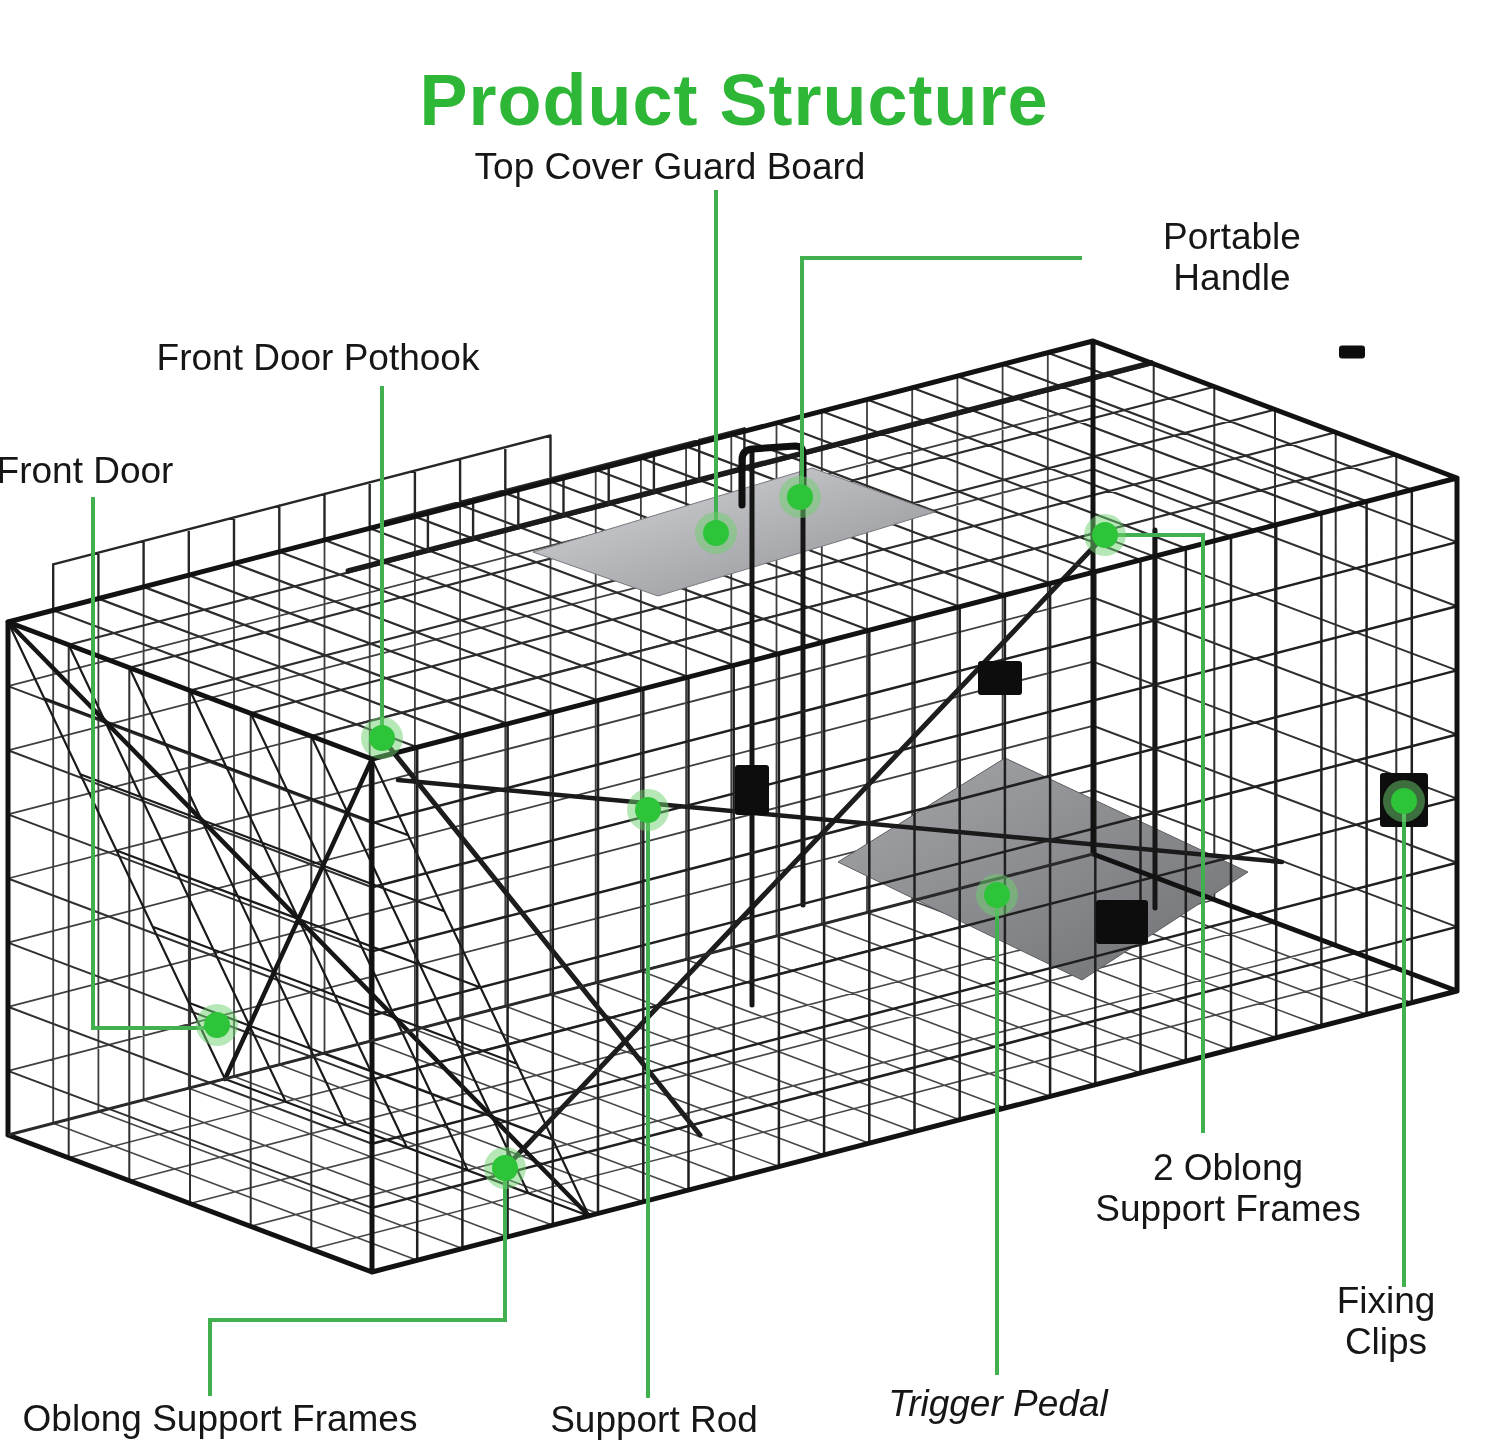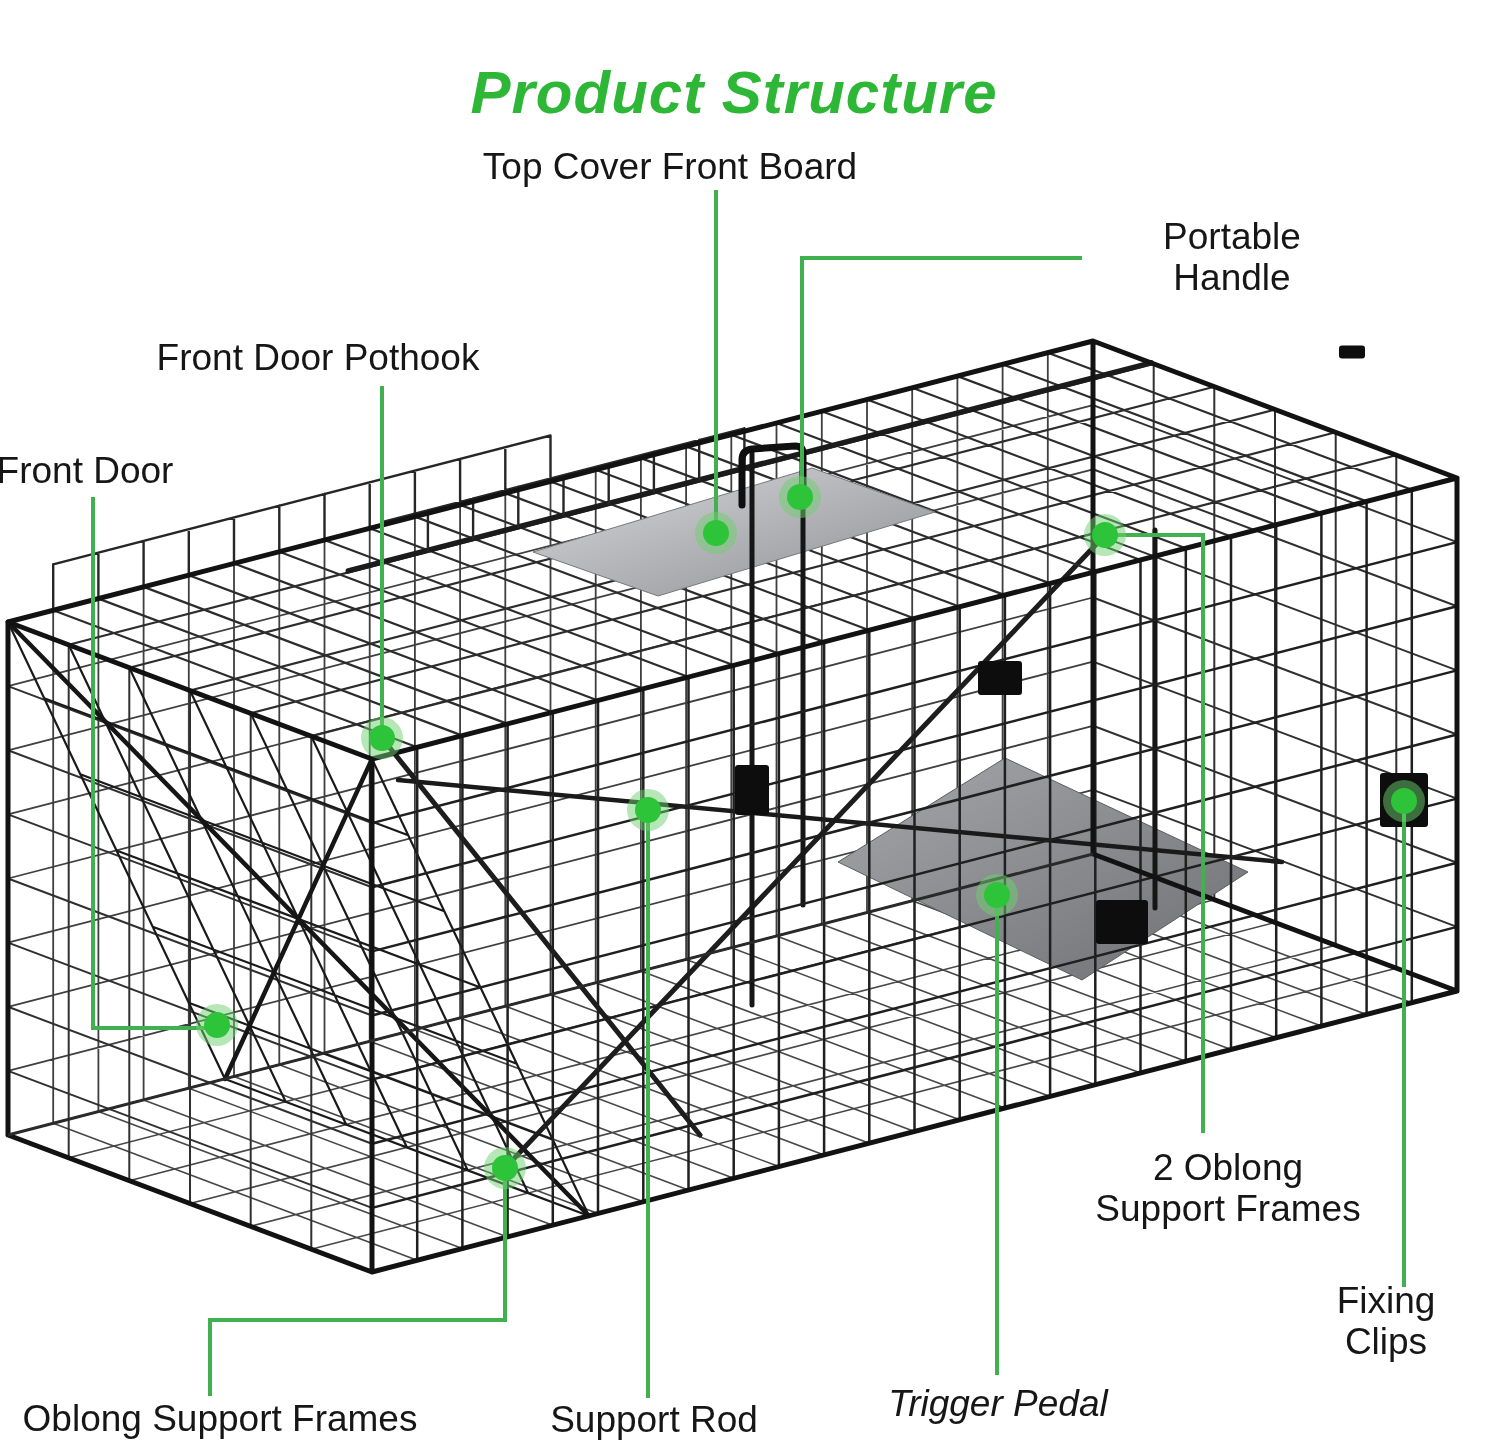--- a/index.html
+++ b/index.html
@@ -7,25 +7,24 @@
     position:relative;
     width:1497px;height:1446px;
     background:#ffffff;
     overflow:hidden;
     font-family:"Liberation Sans", sans-serif;
   }
   #cage-svg{position:absolute;left:0;top:0;width:1497px;height:1446px;}
   .page-title{
     position:absolute;
     transform:translate(-50%,-50%);
-    font-size:60px;
+    font-size:72px;
     font-weight:700;
     letter-spacing:1px;
     white-space:nowrap;
-    font-style:italic;
   }
   .callout-label{
     position:absolute;
     transform:translate(-50%,-50%);
     font-size:37px;
     color:#161616;
     text-align:center;
     white-space:pre-line;
     line-height:1.1;
   }
@@ -96,21 +95,21 @@
       <circle cx="505" cy="1168" r="21" fill="#6ed06e" opacity="0.5"></circle>
       <circle cx="505" cy="1168" r="13" fill="#2ec43a"></circle>
       <circle cx="648" cy="810" r="21" fill="#6ed06e" opacity="0.5"></circle>
       <circle cx="648" cy="810" r="13" fill="#2ec43a"></circle>
       <circle cx="997" cy="895" r="21" fill="#6ed06e" opacity="0.5"></circle>
       <circle cx="997" cy="895" r="13" fill="#2ec43a"></circle>
     </svg>
 
   <h1 class="page-title" style="left: 734px; top: 52px; color: rgb(46, 182, 55);">Product Structure</h1>
 
-  <div class="callout-label" style="left: 670px; top: 167px;">Top Cover Front Board</div>
+  <div class="callout-label" style="left: 670px; top: 167px;">Top Cover Guard Board</div>
   <div class="callout-label" style="left: 318px; top: 358px;">Front Door Pothook</div>
   <div class="callout-label" style="left: 1232px; top: 258px;">Portable Handle</div>
   <div class="callout-label" style="left: 85px; top: 471px;">Front Door</div>
   <div class="callout-label" style="left: 1228px; top: 1189px;">2 Oblong
 Support Frames</div>
   <div class="callout-label" style="left: 1386px; top: 1322px;">Fixing Clips</div>
   <div class="callout-label" style="left: 220px; top: 1419px; text-align: right;">Oblong Support Frames</div>
   <div class="callout-label" style="left: 654px; top: 1420px;">Support Rod</div>
   <div class="callout-label" style="left: 998px; top: 1404px; font-style: italic;">Trigger Pedal</div>
 </div>

